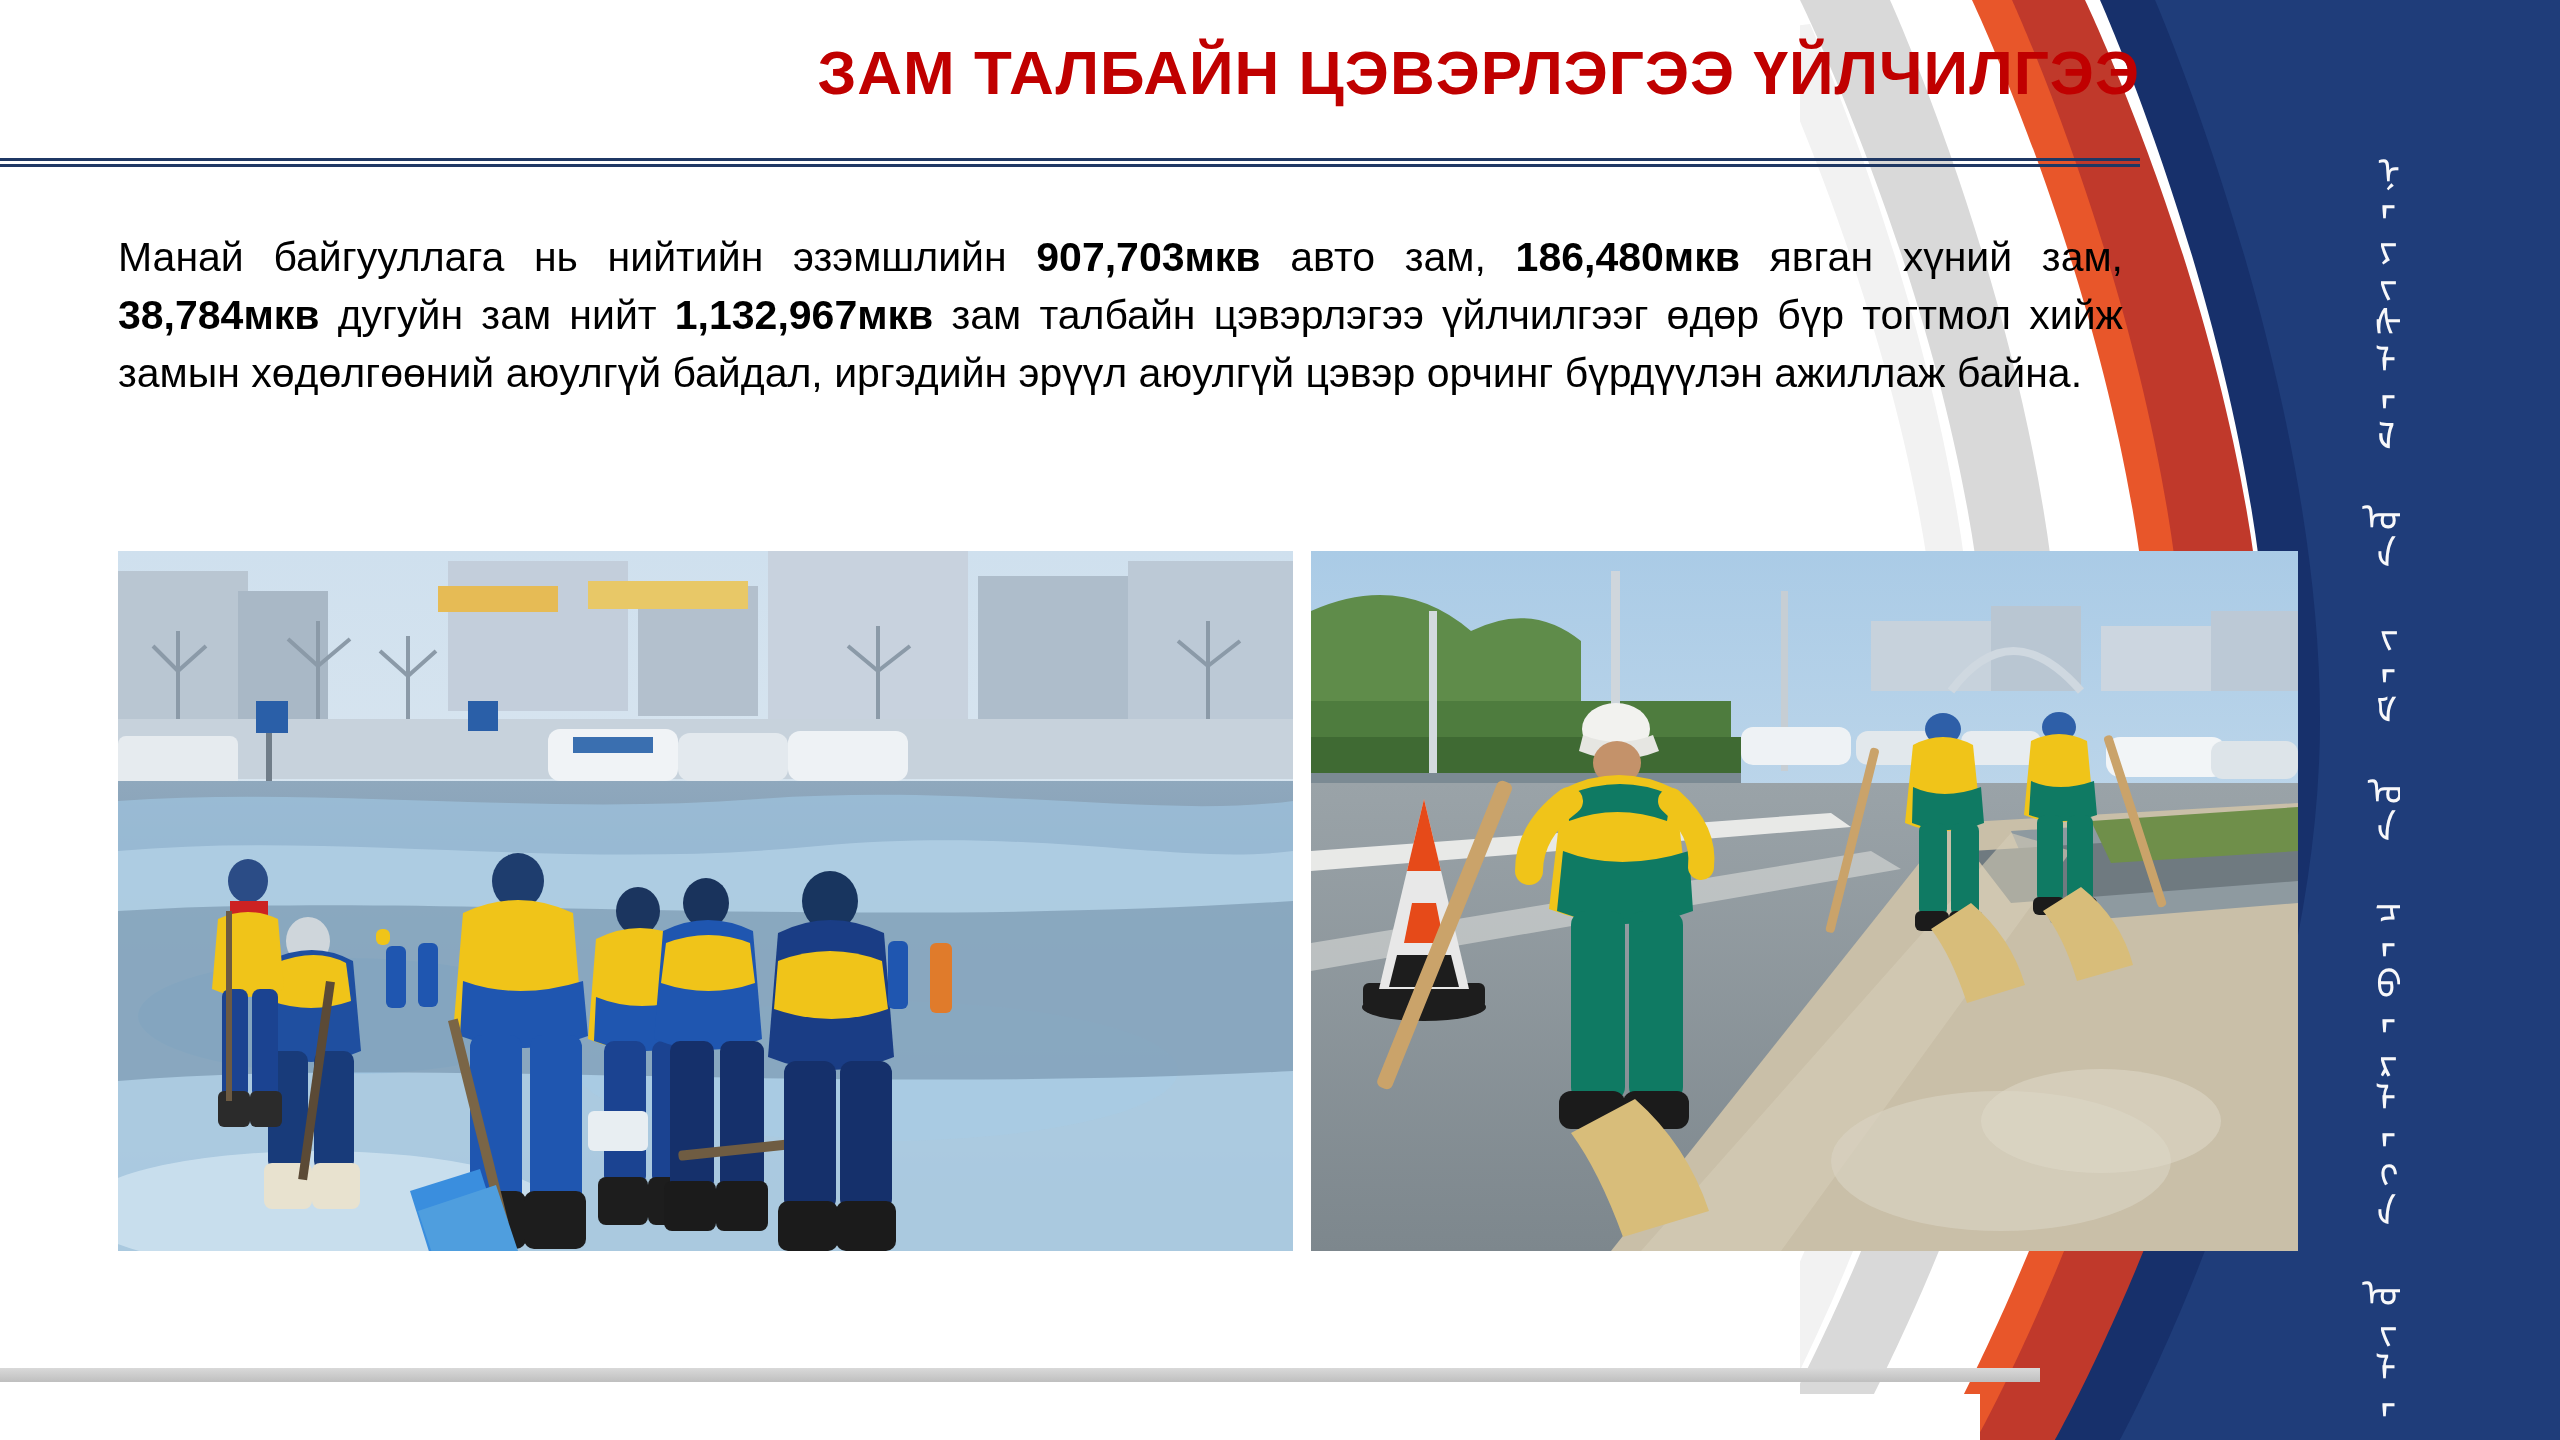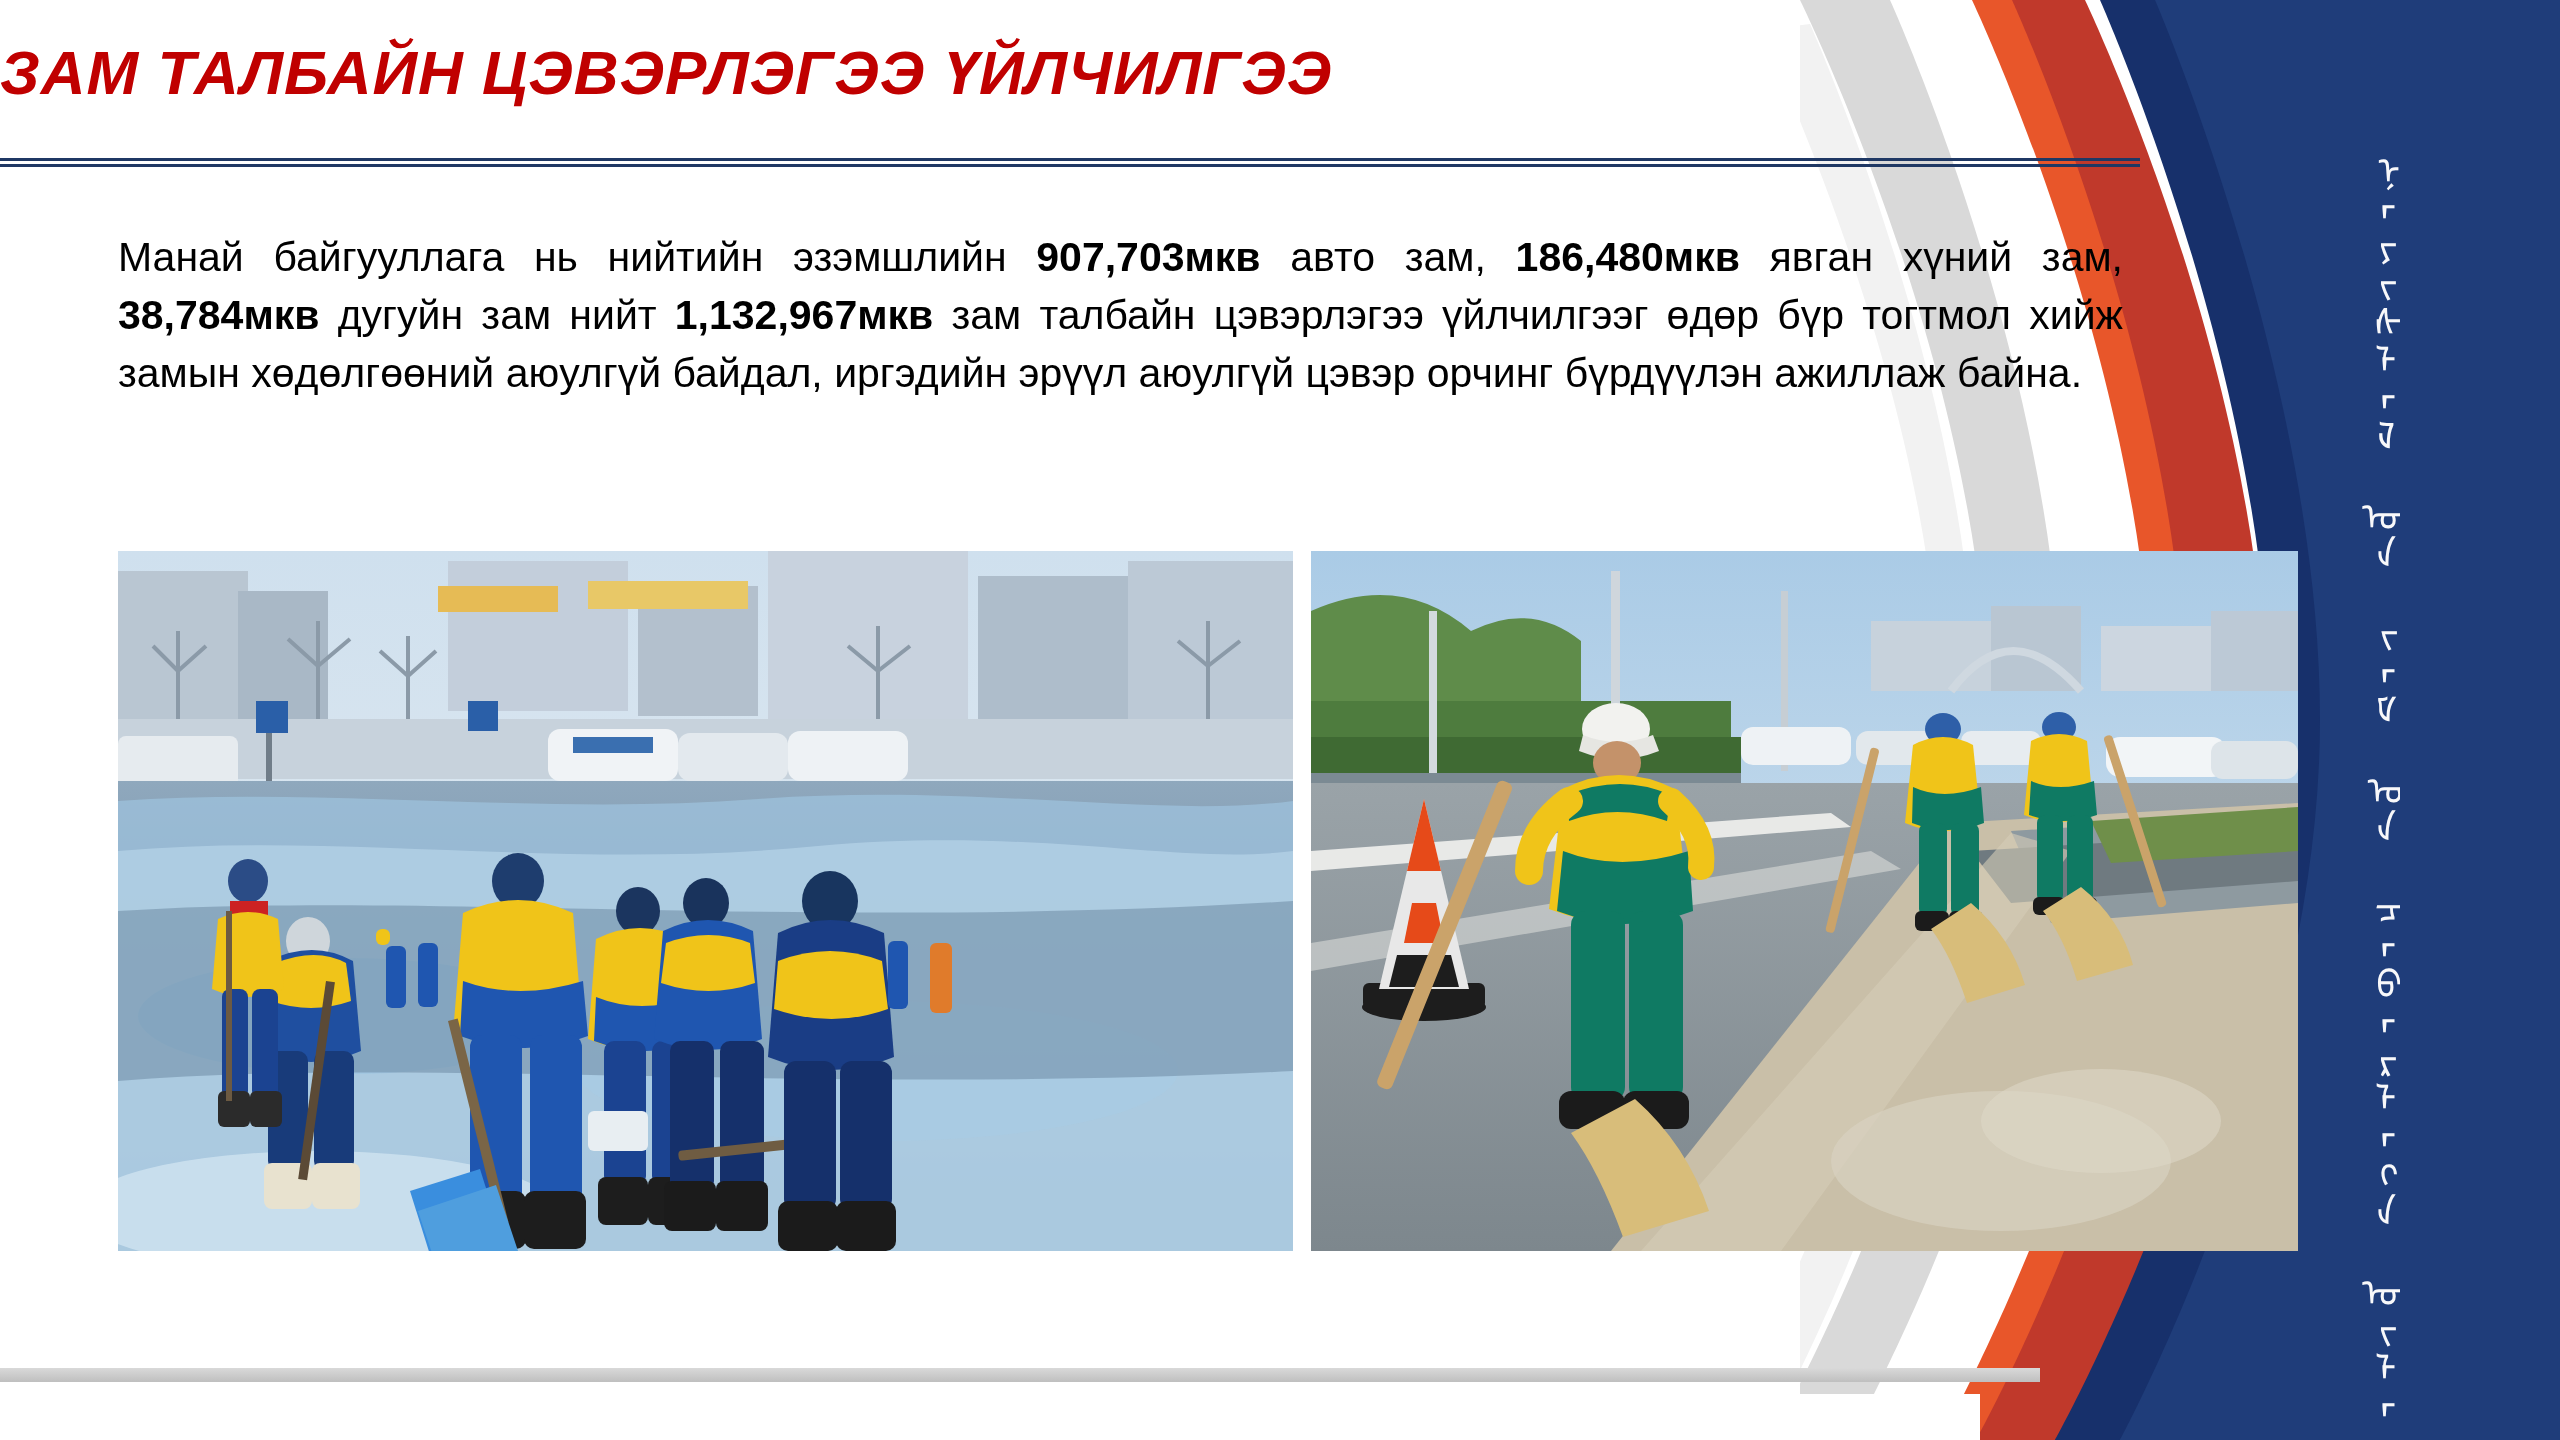--- a/index.html
+++ b/index.html
@@ -33,22 +33,21 @@
     pointer-events: none;
   }
   .ribbon-layer svg { display: block; }
 
   
   .title-block {
     position: absolute;
     left: 0;
     top: 40px;
     width: 2140px;
-    text-align: left;
-    font-style: italic;
+    text-align: right;
   }
   .title-text {
     font-size: 62px;
     font-weight: bold;
     color: #c00000;
     letter-spacing: 1px;
     line-height: 1.05;
     font-family: "Liberation Sans", sans-serif;
   }
 

